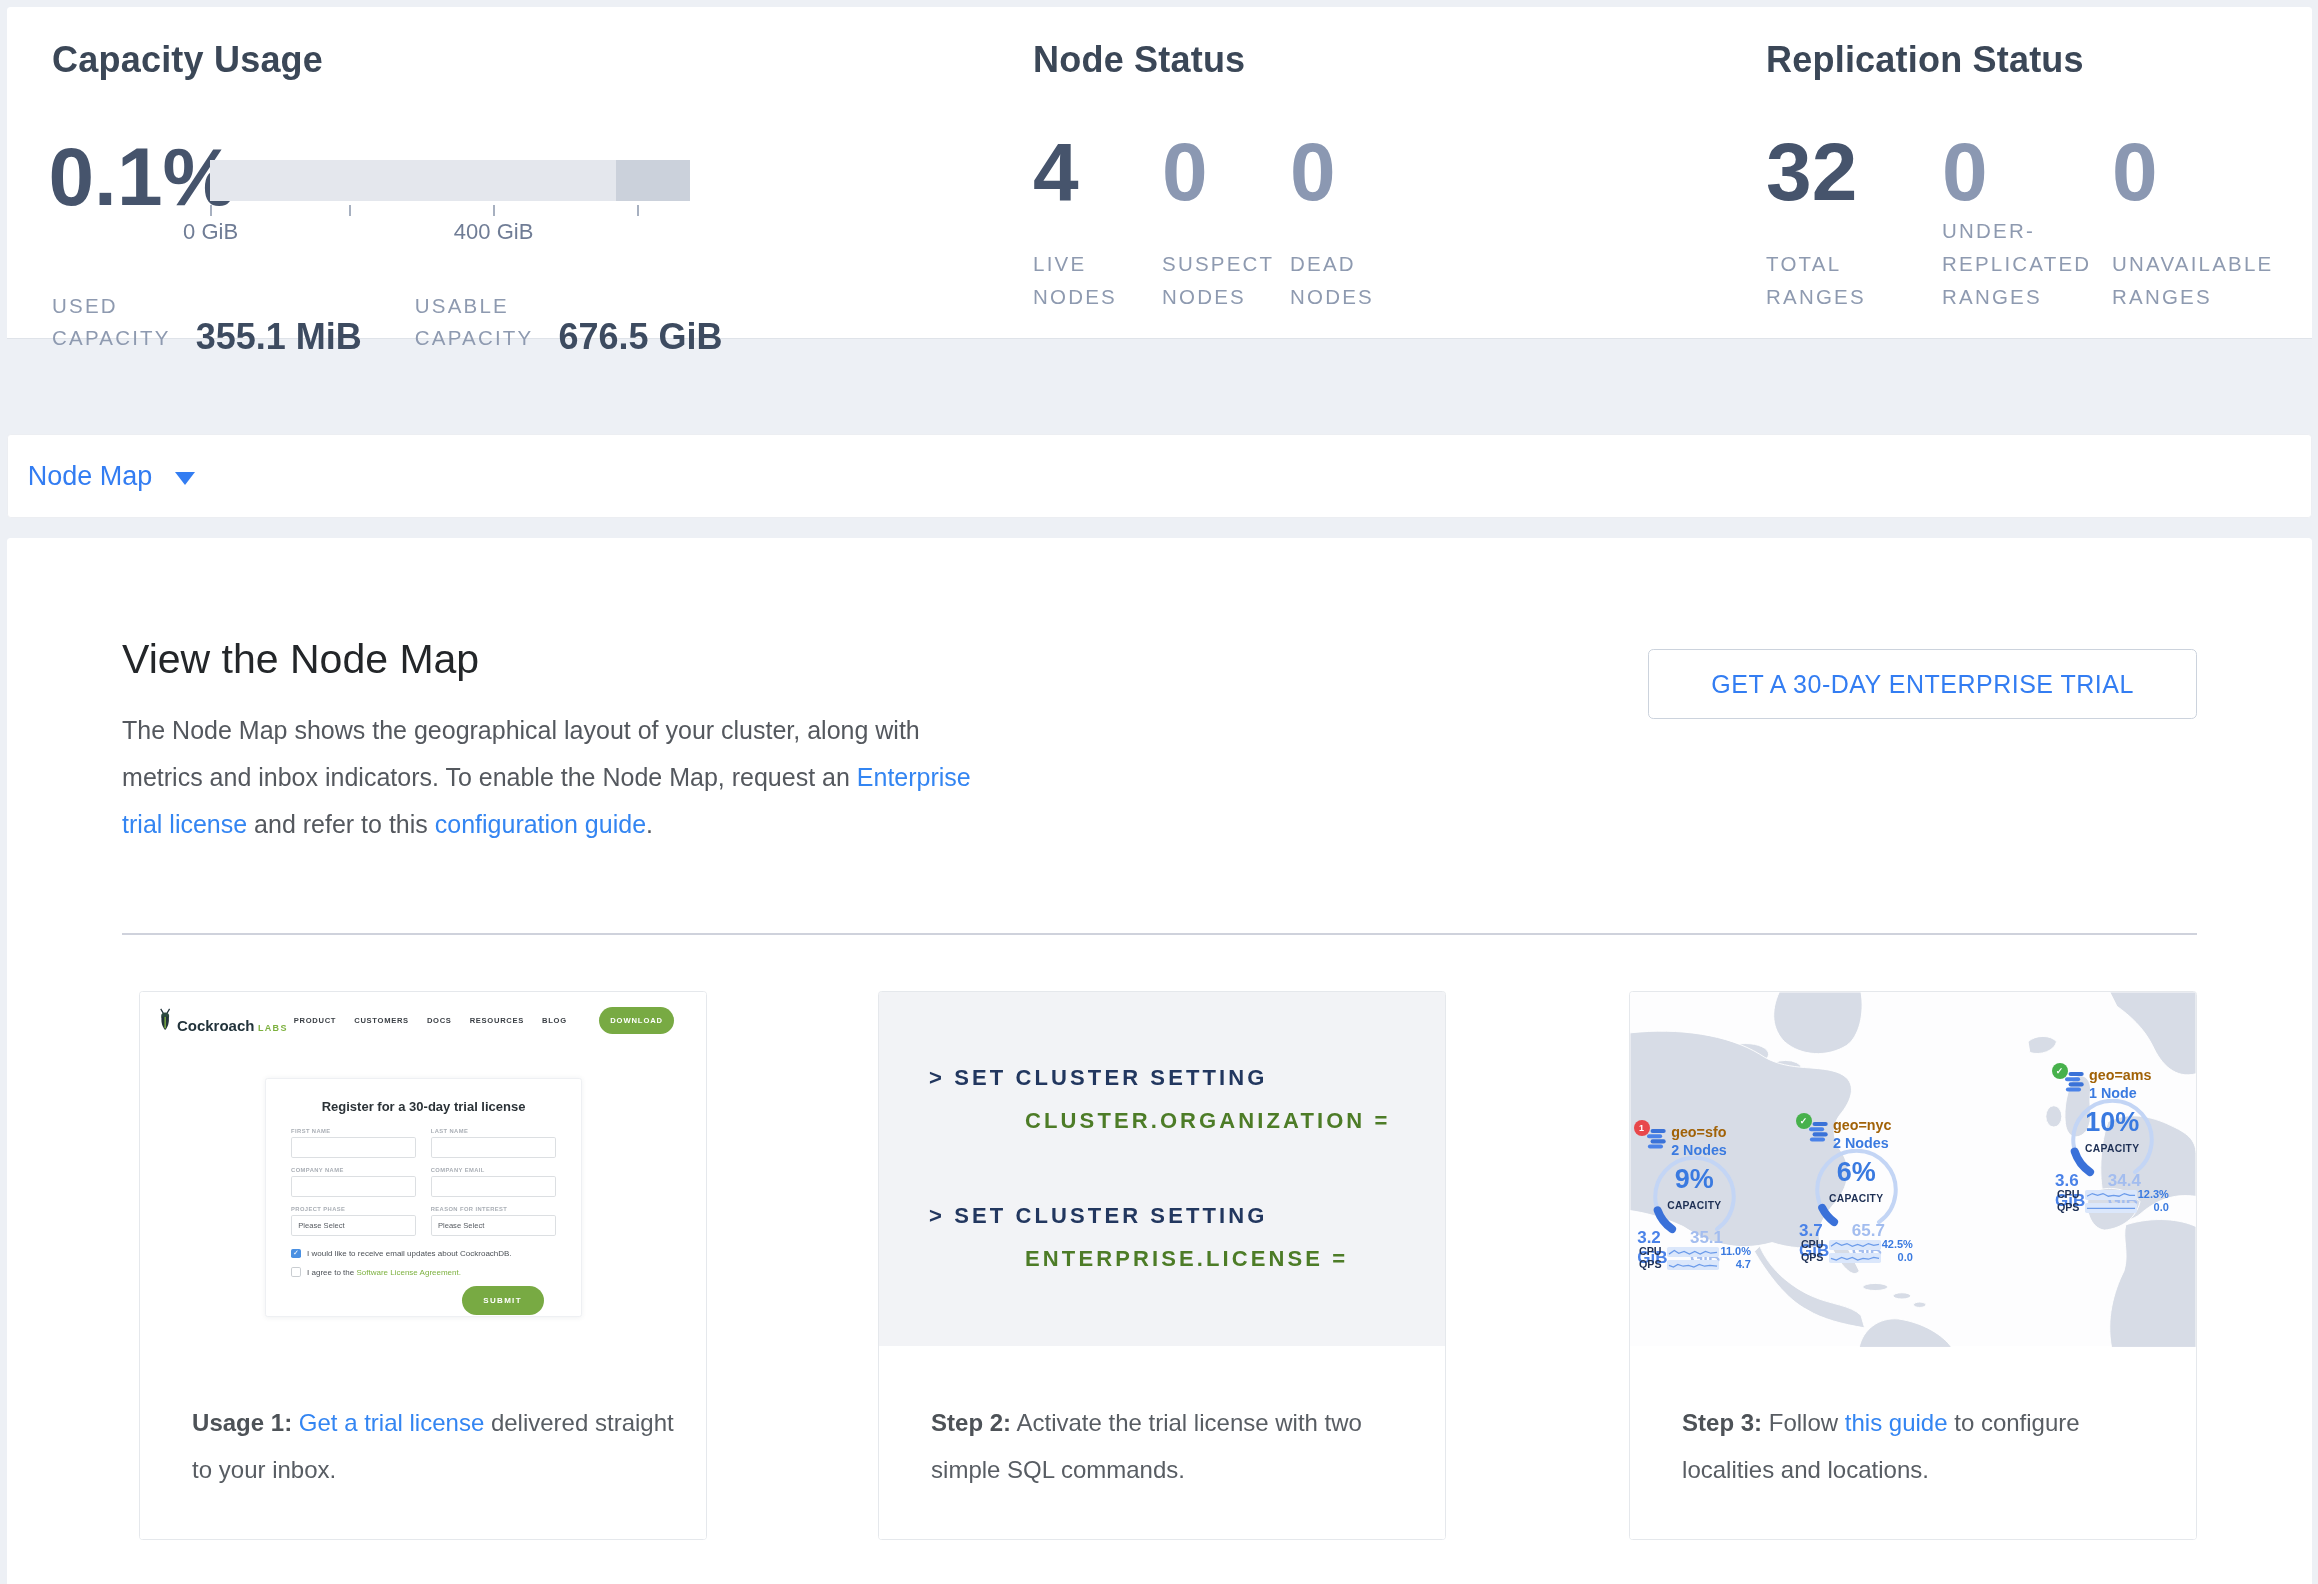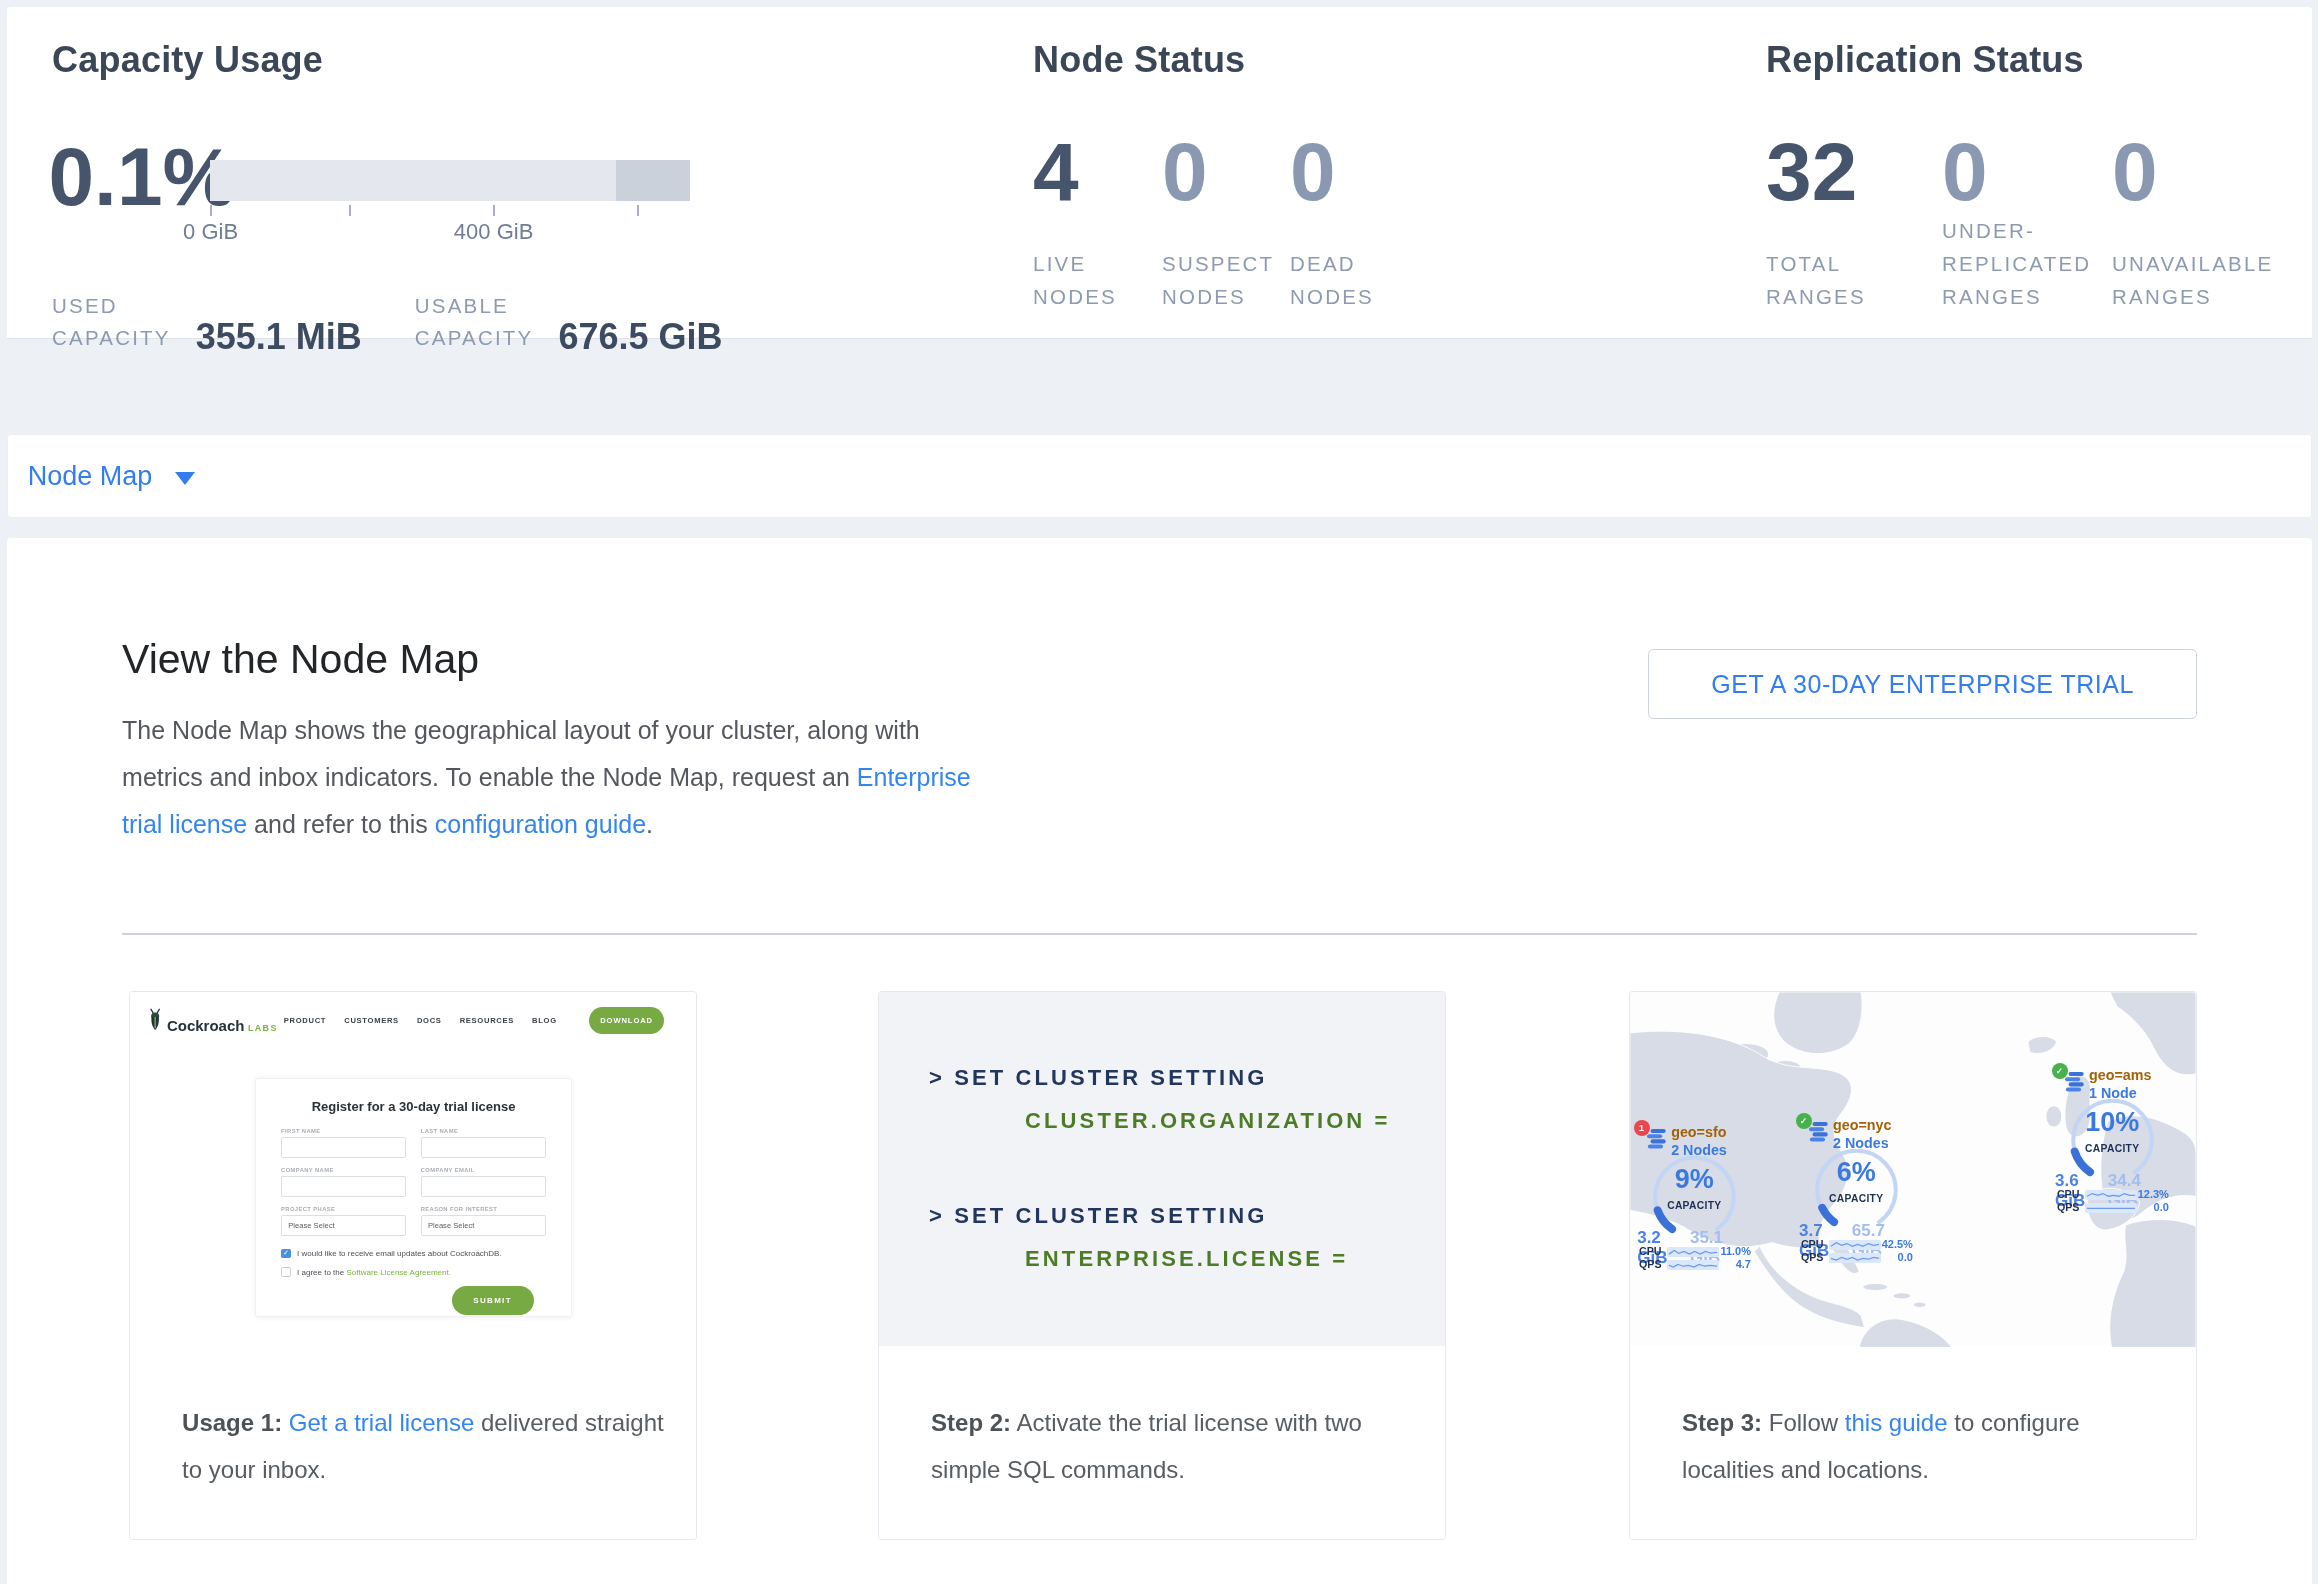--- a/index.html
+++ b/index.html
@@ -62,21 +62,21 @@
     background:#fff; border:1.8px solid #ccd3dd; border-radius:5.3px;
     display:flex; align-items:center; justify-content:center;
     font-size:25px; font-weight:500; letter-spacing:0.5px; color:#337df2; cursor:pointer;
   }
   .divider { position:absolute; left:115px; top:395px; width:2075px; height:1.8px; background:#cfd2dc; }
 
   .step-card {
     position:absolute; top:453px; width:568px; height:549px;
     background:#fff; border:0.9px solid #e5e8ec; border-radius:3.6px; overflow:hidden;
   }
-  .card-1 { left:122px; } .card-2 { left:871px; } .card-3 { left:1622px; }
+  .card-1 { left:132px; } .card-2 { left:871px; } .card-3 { left:1622px; }
   .card-caption { position:absolute; top:357px; left:0; right:0; bottom:0; background:#fff; }
   .card-caption p { margin:50px 32px 0 52px; max-width:486px; font-size:24px; line-height:47px; color:#585d63; }
   .card-caption b { font-weight:700; color:#4d5257; }
 
   
   .mini-site { position:absolute; inset:0 0 143px 0; background:#fff; }
   .ms-header { position:absolute; top:12.5px; left:18px; right:32px; height:32px; display:flex; align-items:center; }
   .ms-brand { display:flex; align-items:baseline; }
   .ms-brand-name { font-size:15px; font-weight:800; color:#22333b; margin-left:4.5px; }
   .ms-brand-suffix { font-size:9px; font-weight:700; color:#7db13f; letter-spacing:1.3px; margin-left:3.6px; }

